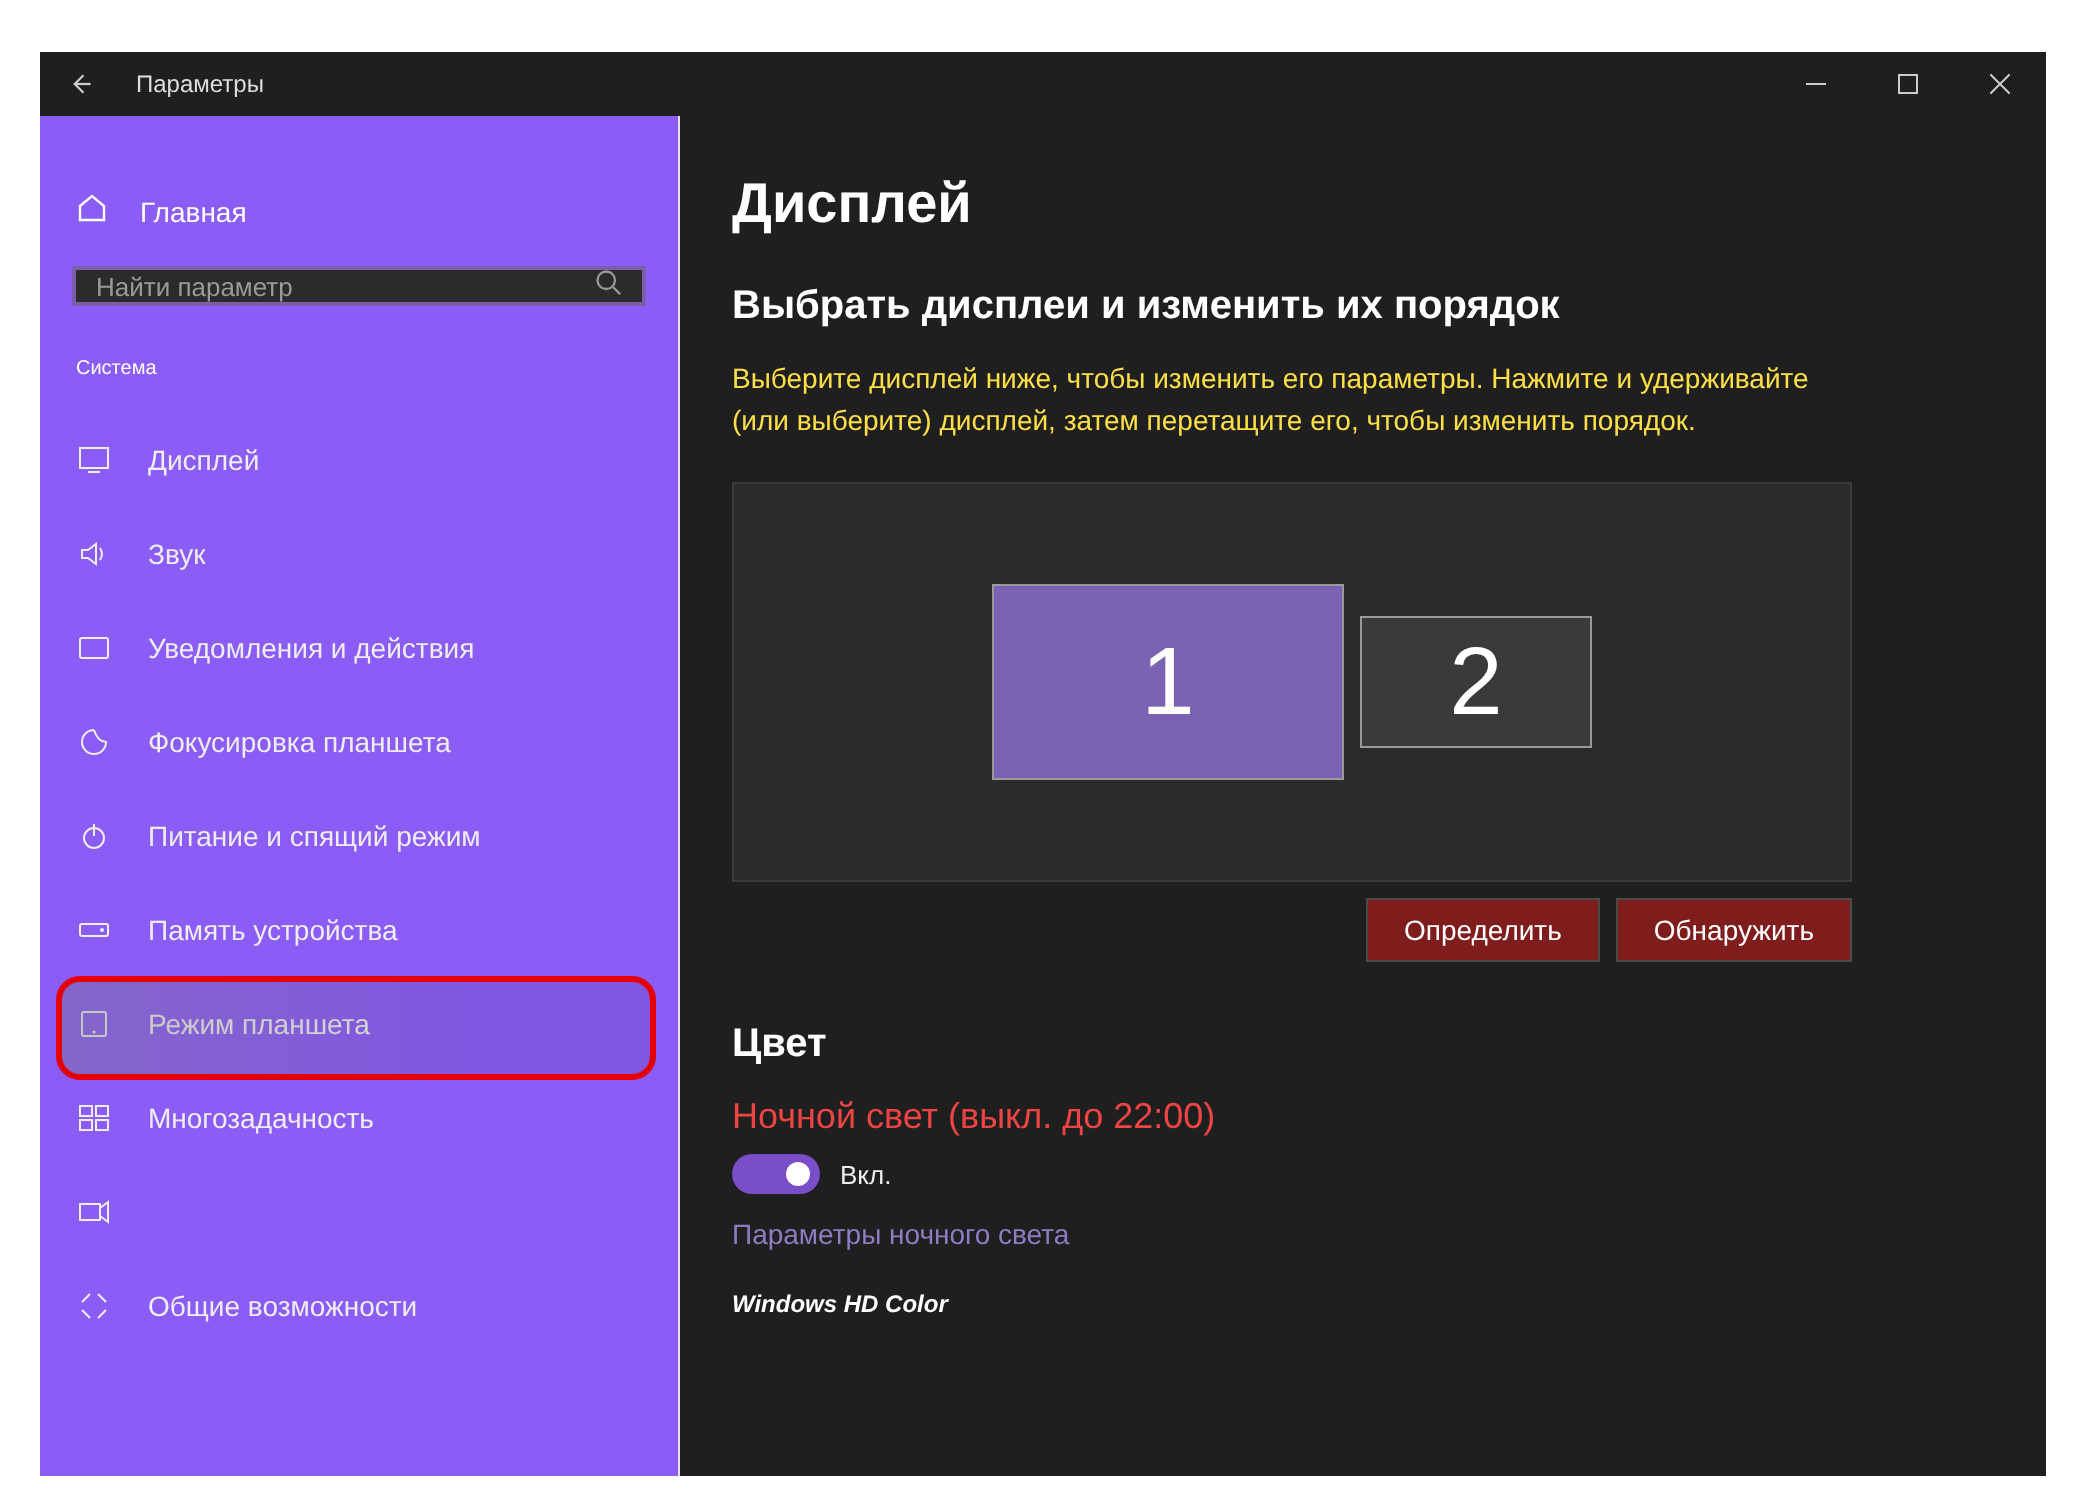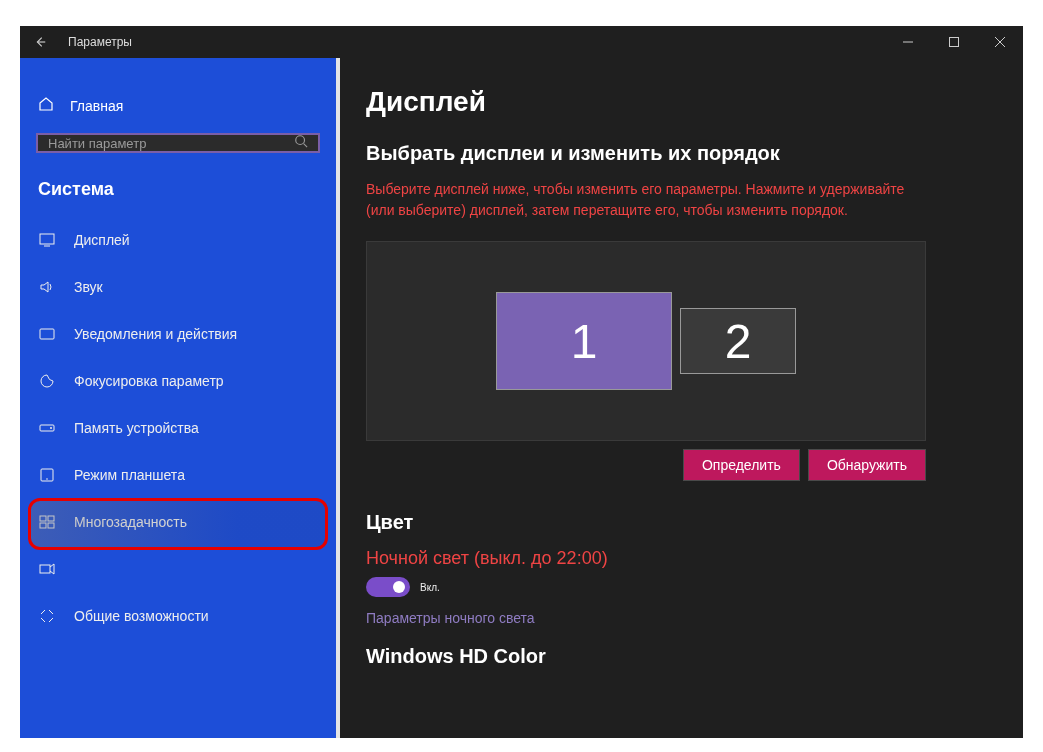--- a/index.html
+++ b/index.html
@@ -13,84 +13,84 @@
     padding-left: 12px;
   }
   .titlebar-left { display: flex; align-items: center; gap: 20px; }
   .back-btn { width: 16px; height: 16px; display:flex; align-items:center; justify-content:center; color:#ccc; }
   .titlebar-title { font-size: 12px; color: #ddd; }
   .window-controls { display: flex; }
   .win-ctrl { width: 46px; height: 32px; display: flex; align-items: center; justify-content: center; color: #ccc; }
   .win-ctrl svg { stroke: #ccc; }
   .body { display: flex; flex: 1; overflow: hidden; }
   .sidebar {
-    width: 320px; background: #1d4ed8; display: flex; flex-direction: column; position: relative;
-    border-right: 4px solid #e5e5e5;
+    width: 320px; background: #8b5cf6; display: flex; flex-direction: column; position: relative;
+    border-right: 1px solid #e5e5e5;
   }
   .home-row {
     display: flex; align-items: center; gap: 16px; padding: 10px 18px; margin-top: 28px;
     font-size: 14px; color: #fff;
   }
   .search-wrap { padding: 8px 16px; }
   .search {
     width: 100%; height: 20px; border: 2px solid #7a5ea8; background: #2b2b2b;
     display: flex; align-items: center; padding: 0 10px; color: #aaa;
   }
   .search input {
     flex: 1; background: transparent; border: none; color: #fff; font-size: 13px;
     outline: none;
   }
   .search input::placeholder { color: #9a9a9a; }
   .search-icon { color: #9a9a9a; }
-  .category { padding: 18px 18px 10px; font-size: 18px; font-weight: 700; color: #fff; }
+  .category { padding: 18px 18px 10px; font-size: 10px; font-weight: 400; color: #fff; }
   .nav { display: flex; flex-direction: column; margin-top: 6px; position: relative; }
   .nav-item {
     display: flex; align-items: center; gap: 18px; padding: 0 18px; height: 47px;
     font-size: 14px; color: #eee; cursor: pointer;
   }
   .nav-item .icon { width: 18px; display:flex; align-items:center; justify-content:center; color:#eee; }
   .highlight-box {
     position: absolute; left: 8px; width: 300px; height: 52px; top: 282px;
     border: 3px solid #e60000; border-radius: 12px; pointer-events: none;
     background: linear-gradient(90deg, rgba(120,120,120,0.35), rgba(40,40,40,0.1) 70%);
   }
   .content {
     flex: 1; background: #1f1f1f; padding: 28px 26px 10px; overflow-y: auto; color: #fff;
   }
   .h1 { font-size: 28px; font-weight: 600; margin-bottom: 24px; }
   .h2 { font-size: 20px; font-weight: 700; margin-bottom: 14px; }
-  .desc { font-size: 14px; color: #ef4444; line-height: 1.5; margin-bottom: 20px; max-width: 560px; }
+  .desc { font-size: 14px; color: #fde047; line-height: 1.5; margin-bottom: 20px; max-width: 560px; }
   .monitor-box {
     width: 560px; height: 200px; background: #2b2b2b; border: 1px solid #3a3a3a;
     display: flex; align-items: center; justify-content: center; gap: 8px; margin-bottom: 8px;
   }
   .monitor {
     border: 1px solid #999; color: #fff; display: flex; align-items: center; justify-content: center;
     font-size: 48px; font-weight: 300;
   }
   .monitor.primary { background: #7a63b3; width: 176px; height: 98px; }
   .monitor.secondary { background: #3a3a3a; width: 116px; height: 66px; }
   .monitor-actions { display: flex; justify-content: flex-end; gap: 8px; width: 560px; margin-bottom: 30px; }
   .btn {
-    background: #be185d; border: 1px solid #4a4a4a; color: #fff; font-size: 14px;
+    background: #7f1d1d; border: 1px solid #4a4a4a; color: #fff; font-size: 14px;
     padding: 7px 18px; cursor: pointer;
   }
   .section { margin-bottom: 18px; }
   .sub { font-size: 18px; color: #ef4444; margin-bottom: 8px; }
   .toggle-row { display: flex; align-items: center; gap: 10px; margin-bottom: 12px; }
   .toggle {
     width: 44px; height: 20px; background: #7a4dc9; border-radius: 10px; position: relative;
   }
   .toggle-knob {
     width: 12px; height: 12px; background: #fff; border-radius: 50%; position: absolute;
     top: 4px; right: 5px;
   }
-  .toggle-label { font-size: 10px; color: #eee; }
+  .toggle-label { font-size: 13px; color: #eee; }
   .link { color: #8f7cc2; font-size: 14px; text-decoration: none; cursor:pointer; }
-  .hd-title { font-size: 20px; font-weight: 600; margin-top: 16px; }
+  .hd-title { font-size: 12px; font-weight: 600; margin-top: 16px; font-style: italic; }
   ::-webkit-scrollbar { width: 4px; }
   ::-webkit-scrollbar-thumb { background: #555; }
 </style>
 </head>
 <body>
 
 <div class="app">
 
   <div class="titlebar">
     <div class="titlebar-left">
@@ -171,21 +171,30 @@
               </svg>
             </span>
           <span>Уведомления и действия</span>
         </div>
         <div class="nav-item">
           <span class="icon">
               <svg width="16" height="16" viewBox="0 0 16 16" fill="none">
                 <path d="M8 2 A6 6 0 1 0 14 8 Q10 8 8 2" stroke="#eee" fill="none"></path>
               </svg>
             </span>
-          <span>Фокусировка параметр</span>
+          <span>Фокусировка планшета</span>
+        </div>
+        <div class="nav-item">
+          <span class="icon">
+              <svg width="16" height="16" viewBox="0 0 16 16" fill="none">
+                <circle cx="8" cy="9" r="5" stroke="#eee"></circle>
+                <line x1="8" y1="2" x2="8" y2="8" stroke="#eee"></line>
+              </svg>
+            </span>
+          <span>Питание и спящий режим</span>
         </div>
         <div class="nav-item">
           <span class="icon">
               <svg width="16" height="10" viewBox="0 0 16 10" fill="none">
                 <rect x="1" y="2" width="14" height="6" rx="1" stroke="#eee"></rect>
                 <circle cx="12" cy="5" r="1" fill="#eee"></circle>
               </svg>
             </span>
           <span>Память устройства</span>
         </div>

